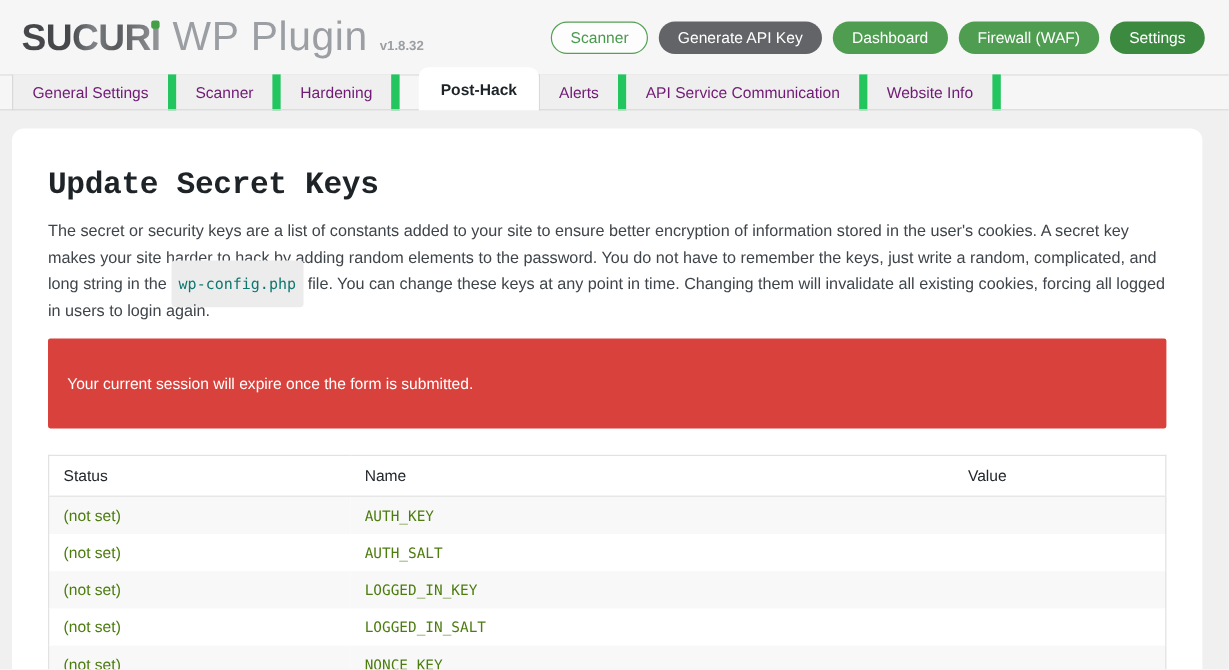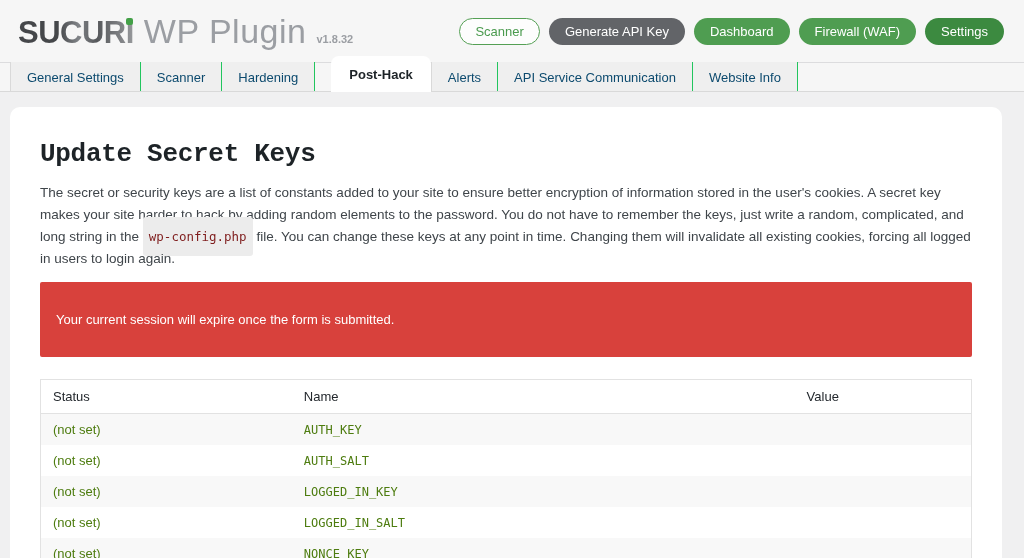--- a/index.html
+++ b/index.html
@@ -49,22 +49,22 @@
     position:relative; height:30px; background:#f6f6f6;
     border-top:1px solid #dcdcde;
     display:flex; align-items:flex-end; padding-left:10px;
   }
   .tabstrip::after {
     content:""; position:absolute; left:0; right:0; bottom:0;
     height:1px; background:#d9d9d9; z-index:1;
   }
   .tab {
     height:30px; display:flex; align-items:center;
-    padding:0 16px; font-size:13px; color:#0c4a6e;
-    background:#efefef; border-right:1px solid #22c55e;
+    padding:0 16px; font-size:13px; color:#701a75;
+    background:#efefef; border-right:7px solid #22c55e;
     cursor:pointer; white-space:nowrap;
   }
   .tab:first-child { border-left:1px solid #d9d9d9; }
   .tab.active {
     position:relative; z-index:2; height:36px;
     background:#fff; border:none; border-radius:8px 8px 0 0;
     font-weight:700; color:#1d2327; padding:0 18px;margin-left:16px;
   }
   .tab.active + .tab { border-left:1px solid #d9d9d9; }
 
@@ -79,21 +79,21 @@
   .page-title {
     font-size:26px; font-weight:800; letter-spacing:-0.3px;
     color:#1d2327; margin:14px 0 13px;font-family:Liberation Mono, monospace;
   }
   .desc {
     font-size:13.5px; color:#3f454a; line-height:1.62;
     margin:0 0 13px;
   }
   .code-chip {
     font-family:"DejaVu Sans Mono","Liberation Mono", monospace;
-    font-size:12.5px; background:#ececec; color:#7f1d1d;
+    font-size:12.5px; background:#ececec; color:#0f766e;
     padding:12px 6px; border-radius:3px;
   }
   .alert {
     background:#d8413c; color:#fff; font-size:13px;
     padding:30px 16px; border-radius:2px; margin:8px 0 22px;
   }
 
   
   table.keys {
     width:100%; border-collapse:collapse;

